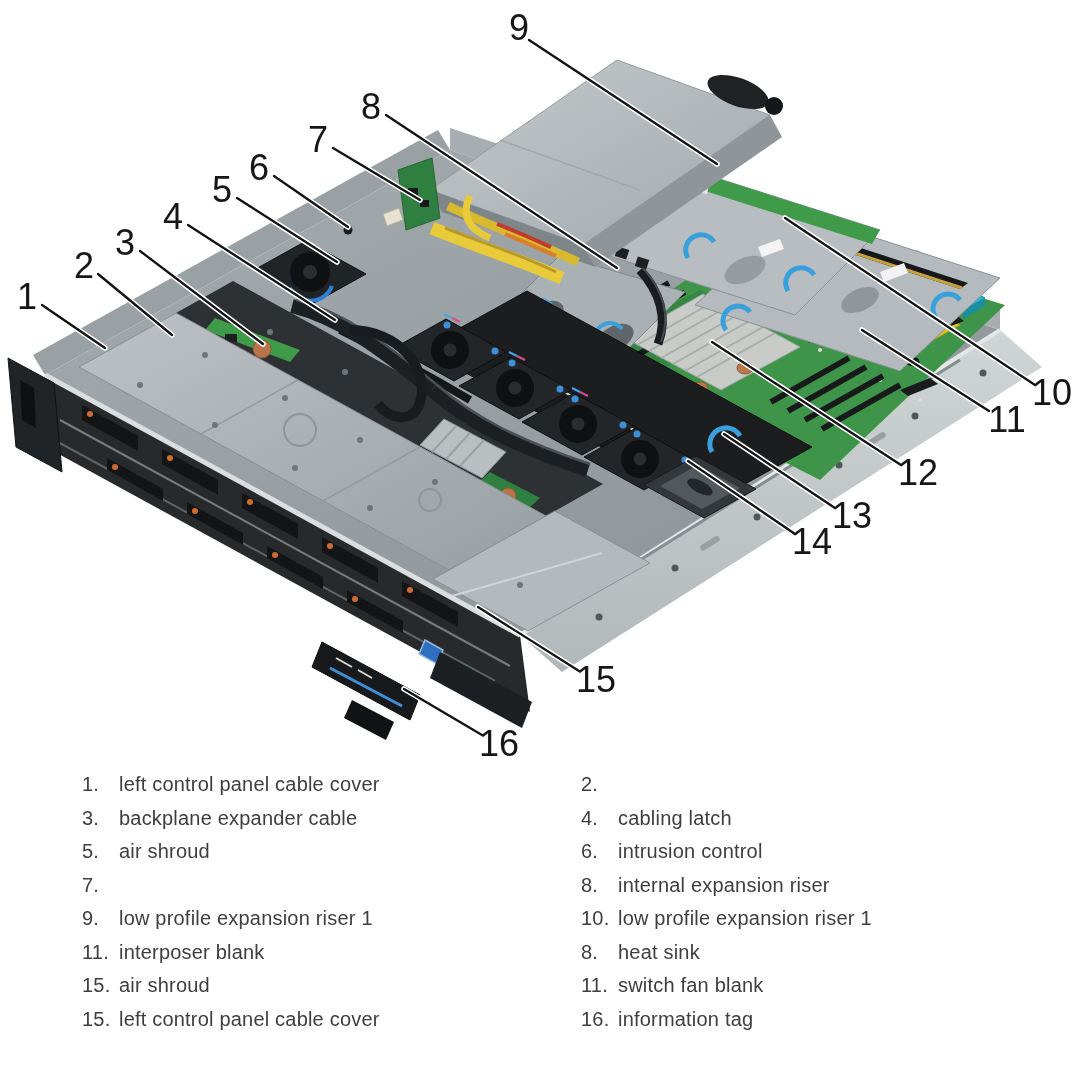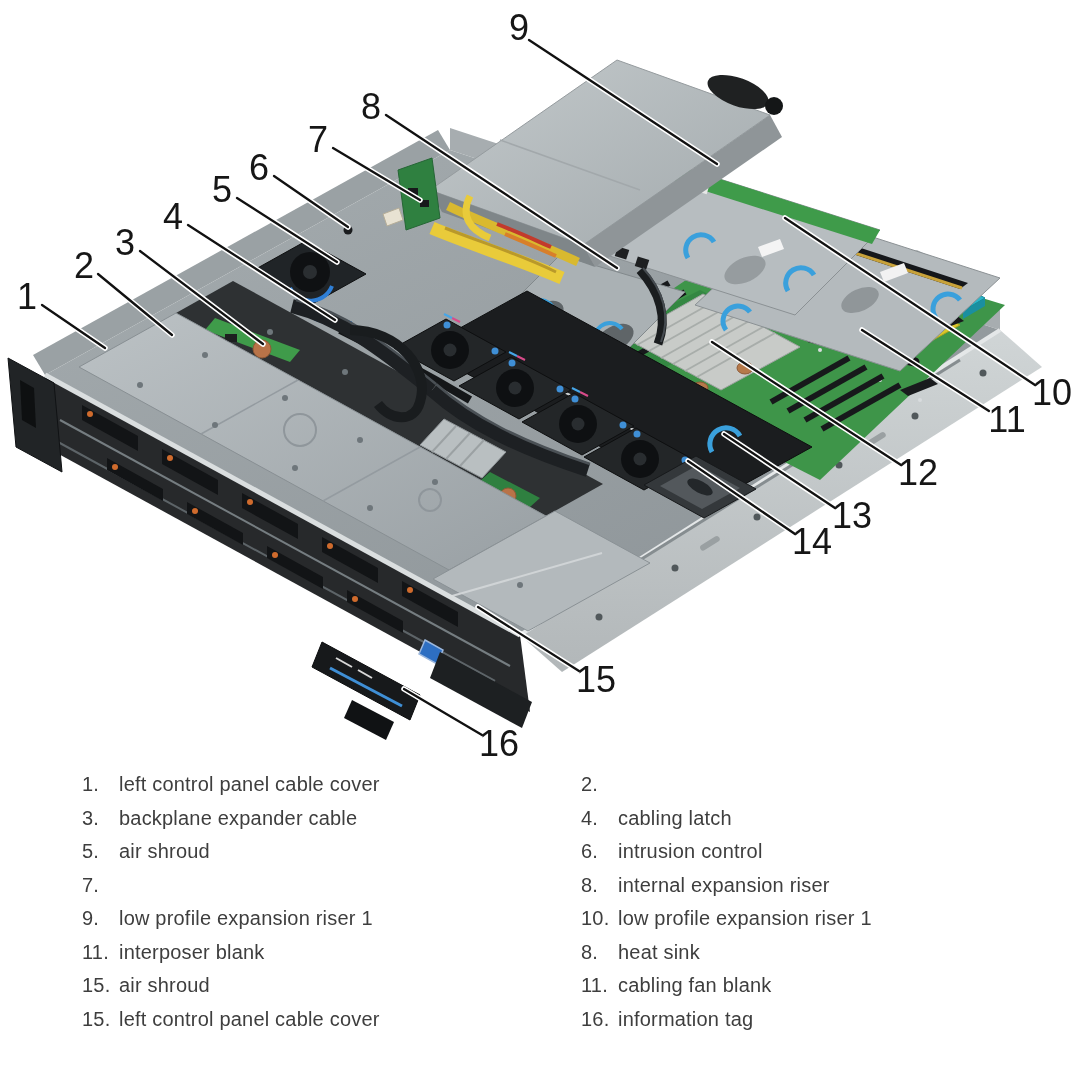--- a/index.html
+++ b/index.html
@@ -431,21 +431,21 @@
     <div class="legend-row">
           <span class="num">10.</span>
           <span class="lbl">low profile expansion riser 1</span>
         </div>
     <div class="legend-row">
           <span class="num">8.</span>
           <span class="lbl">heat sink</span>
         </div>
     <div class="legend-row">
           <span class="num">11.</span>
-          <span class="lbl">cabling fan blank</span>
+          <span class="lbl">switch fan blank</span>
         </div>
     <div class="legend-row">
           <span class="num">16.</span>
           <span class="lbl">information tag</span>
         </div>
   </div>
 </div>
 
 </div>
 

